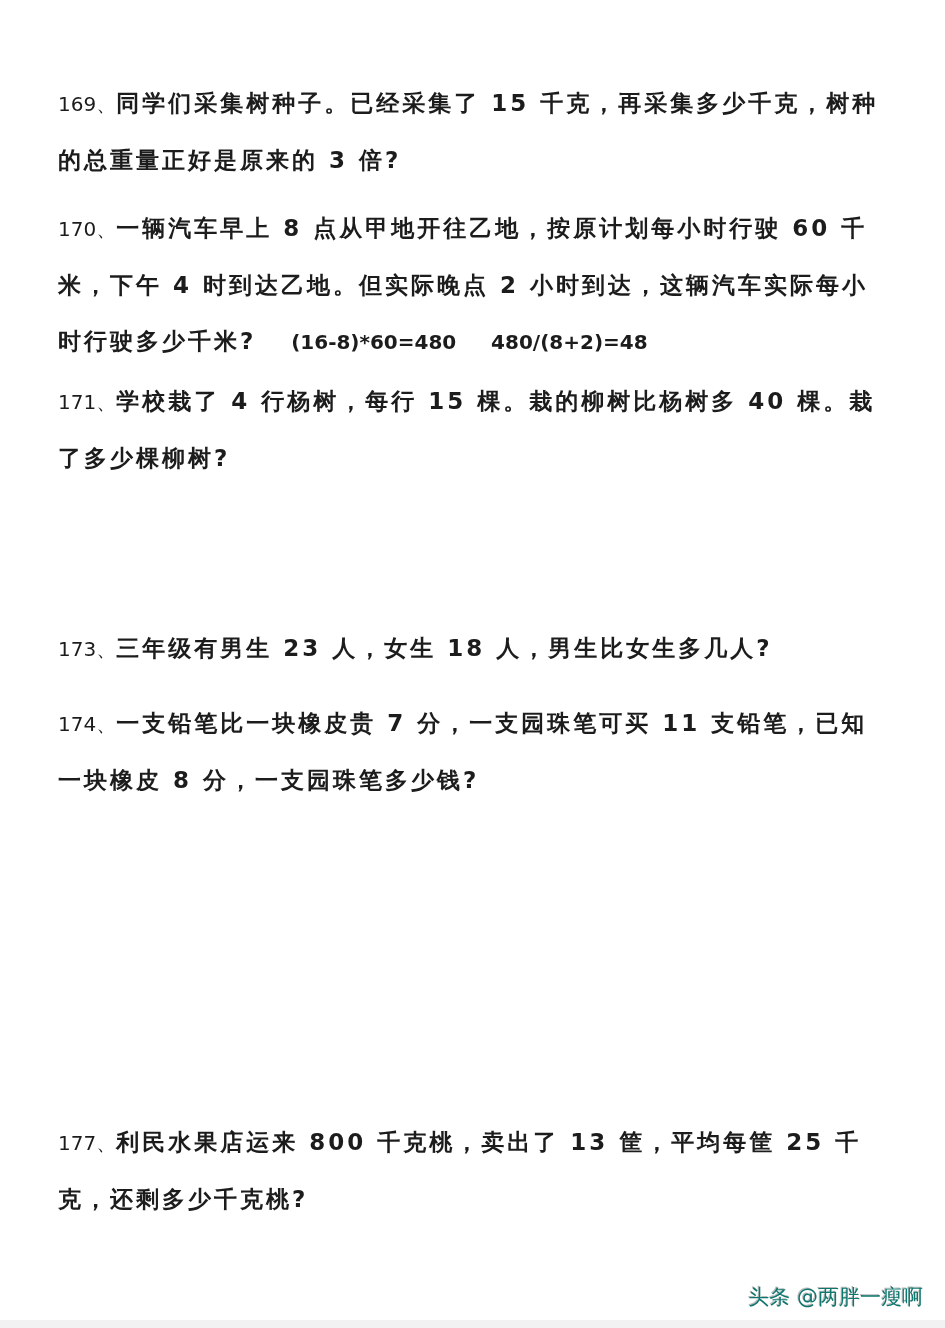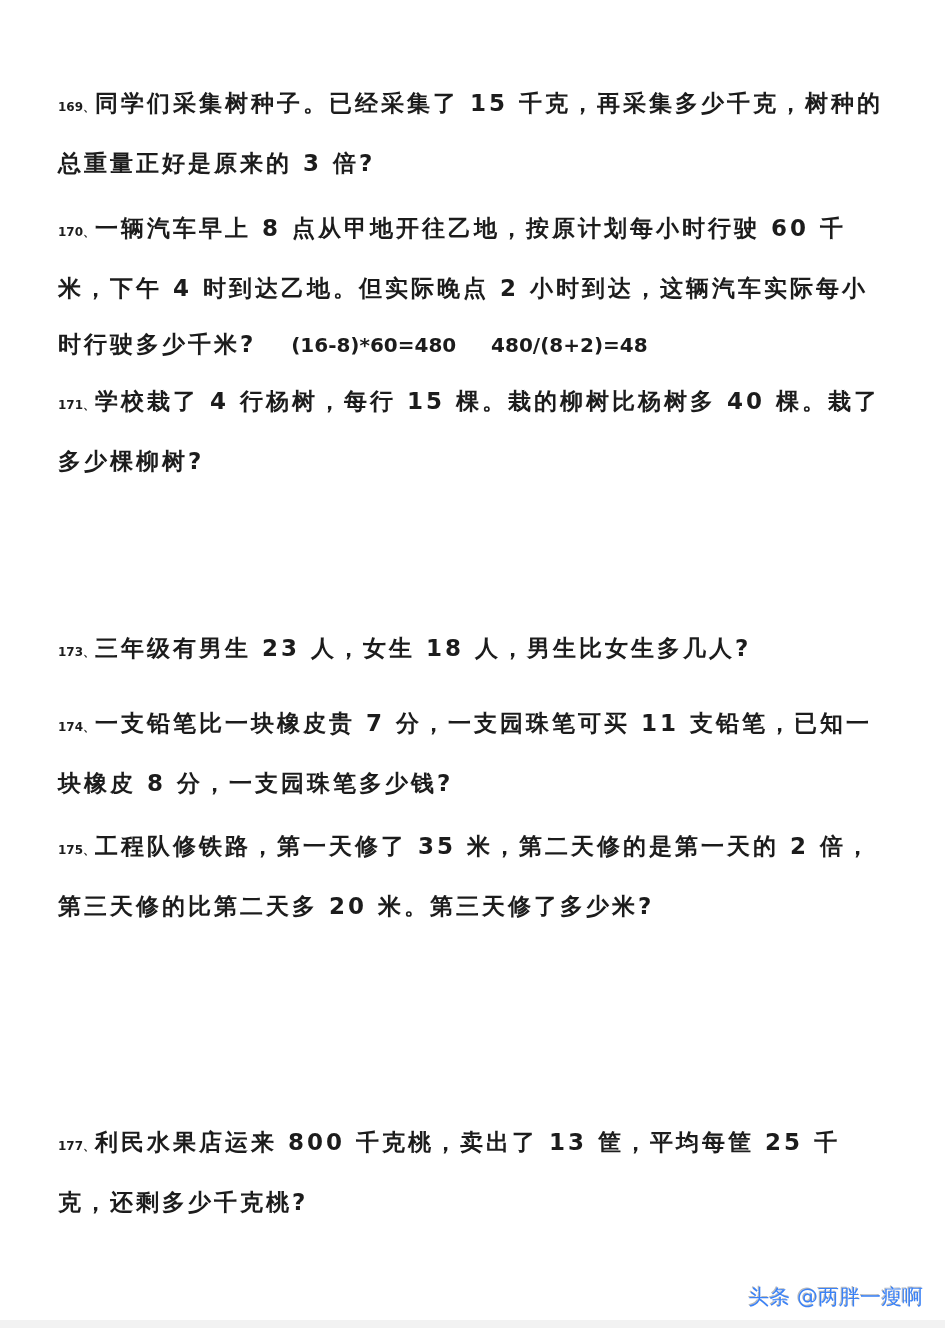--- a/index.html
+++ b/index.html
@@ -27,36 +27,36 @@
       position: absolute;
       left: 58px;
       width: 830px;
       font-size: 23px;
       line-height: 56px;
       font-weight: bold;
       letter-spacing: 3px;
       color: #1c1c1c;
     }
     .problem .num {
-      font-size: 12px;
+      font-size: 20px;
       letter-spacing: 0;
-      font-weight: bold;
+      font-weight: normal;
     }
     .formula {
       font-size: 20px;
       letter-spacing: 0;
       font-weight: bold;
       white-space: pre;
     }
     .watermark {
       position: absolute;
       right: 22px;
       top: 1283px;
       font-size: 21px;
-      color: #3b82f6;
+      color: #0f766e;
       letter-spacing: 0;
       text-shadow: 1px 1px 0 #ffffff, -1px -1px 0 #bbbbbb;
     }
     .bottom-strip {
       position: absolute;
       left: 0;
       top: 1320px;
       width: 945px;
       height: 8px;
       background: #f2f2f2;
@@ -81,23 +81,20 @@
 
 
   <div class="problem" style="top:620px;">
     <span class="num">173、</span><span>三年级有男生 23 人，女生 18 人，男生比女生多几人?</span>
   </div>
 
   <div class="problem" style="top:695px;">
     <span class="num">174、</span><span>一支铅笔比一块橡皮贵 7 分，一支园珠笔可买 11 支铅笔，已知一块橡皮 8 分，一支园珠笔多少钱?</span>
   </div>
 
-  <div class="problem" style="top:818px;">
-    <span class="num">175、</span><span>工程队修铁路，第一天修了 35 米，第二天修的是第一天的 2 倍，第三天修的比第二天多 20 米。第三天修了多少米?</span>
-  </div>
 
 
   <div class="problem" style="top:1114px;">
     <span class="num">177、</span><span>利民水果店运来 800 千克桃，卖出了 13 筐，平均每筐 25 千克，还剩多少千克桃?</span>
   </div>
 
   <div class="watermark">头条 @两胖一瘦啊</div>
 </div>
 
 <div class="bottom-strip"></div>

